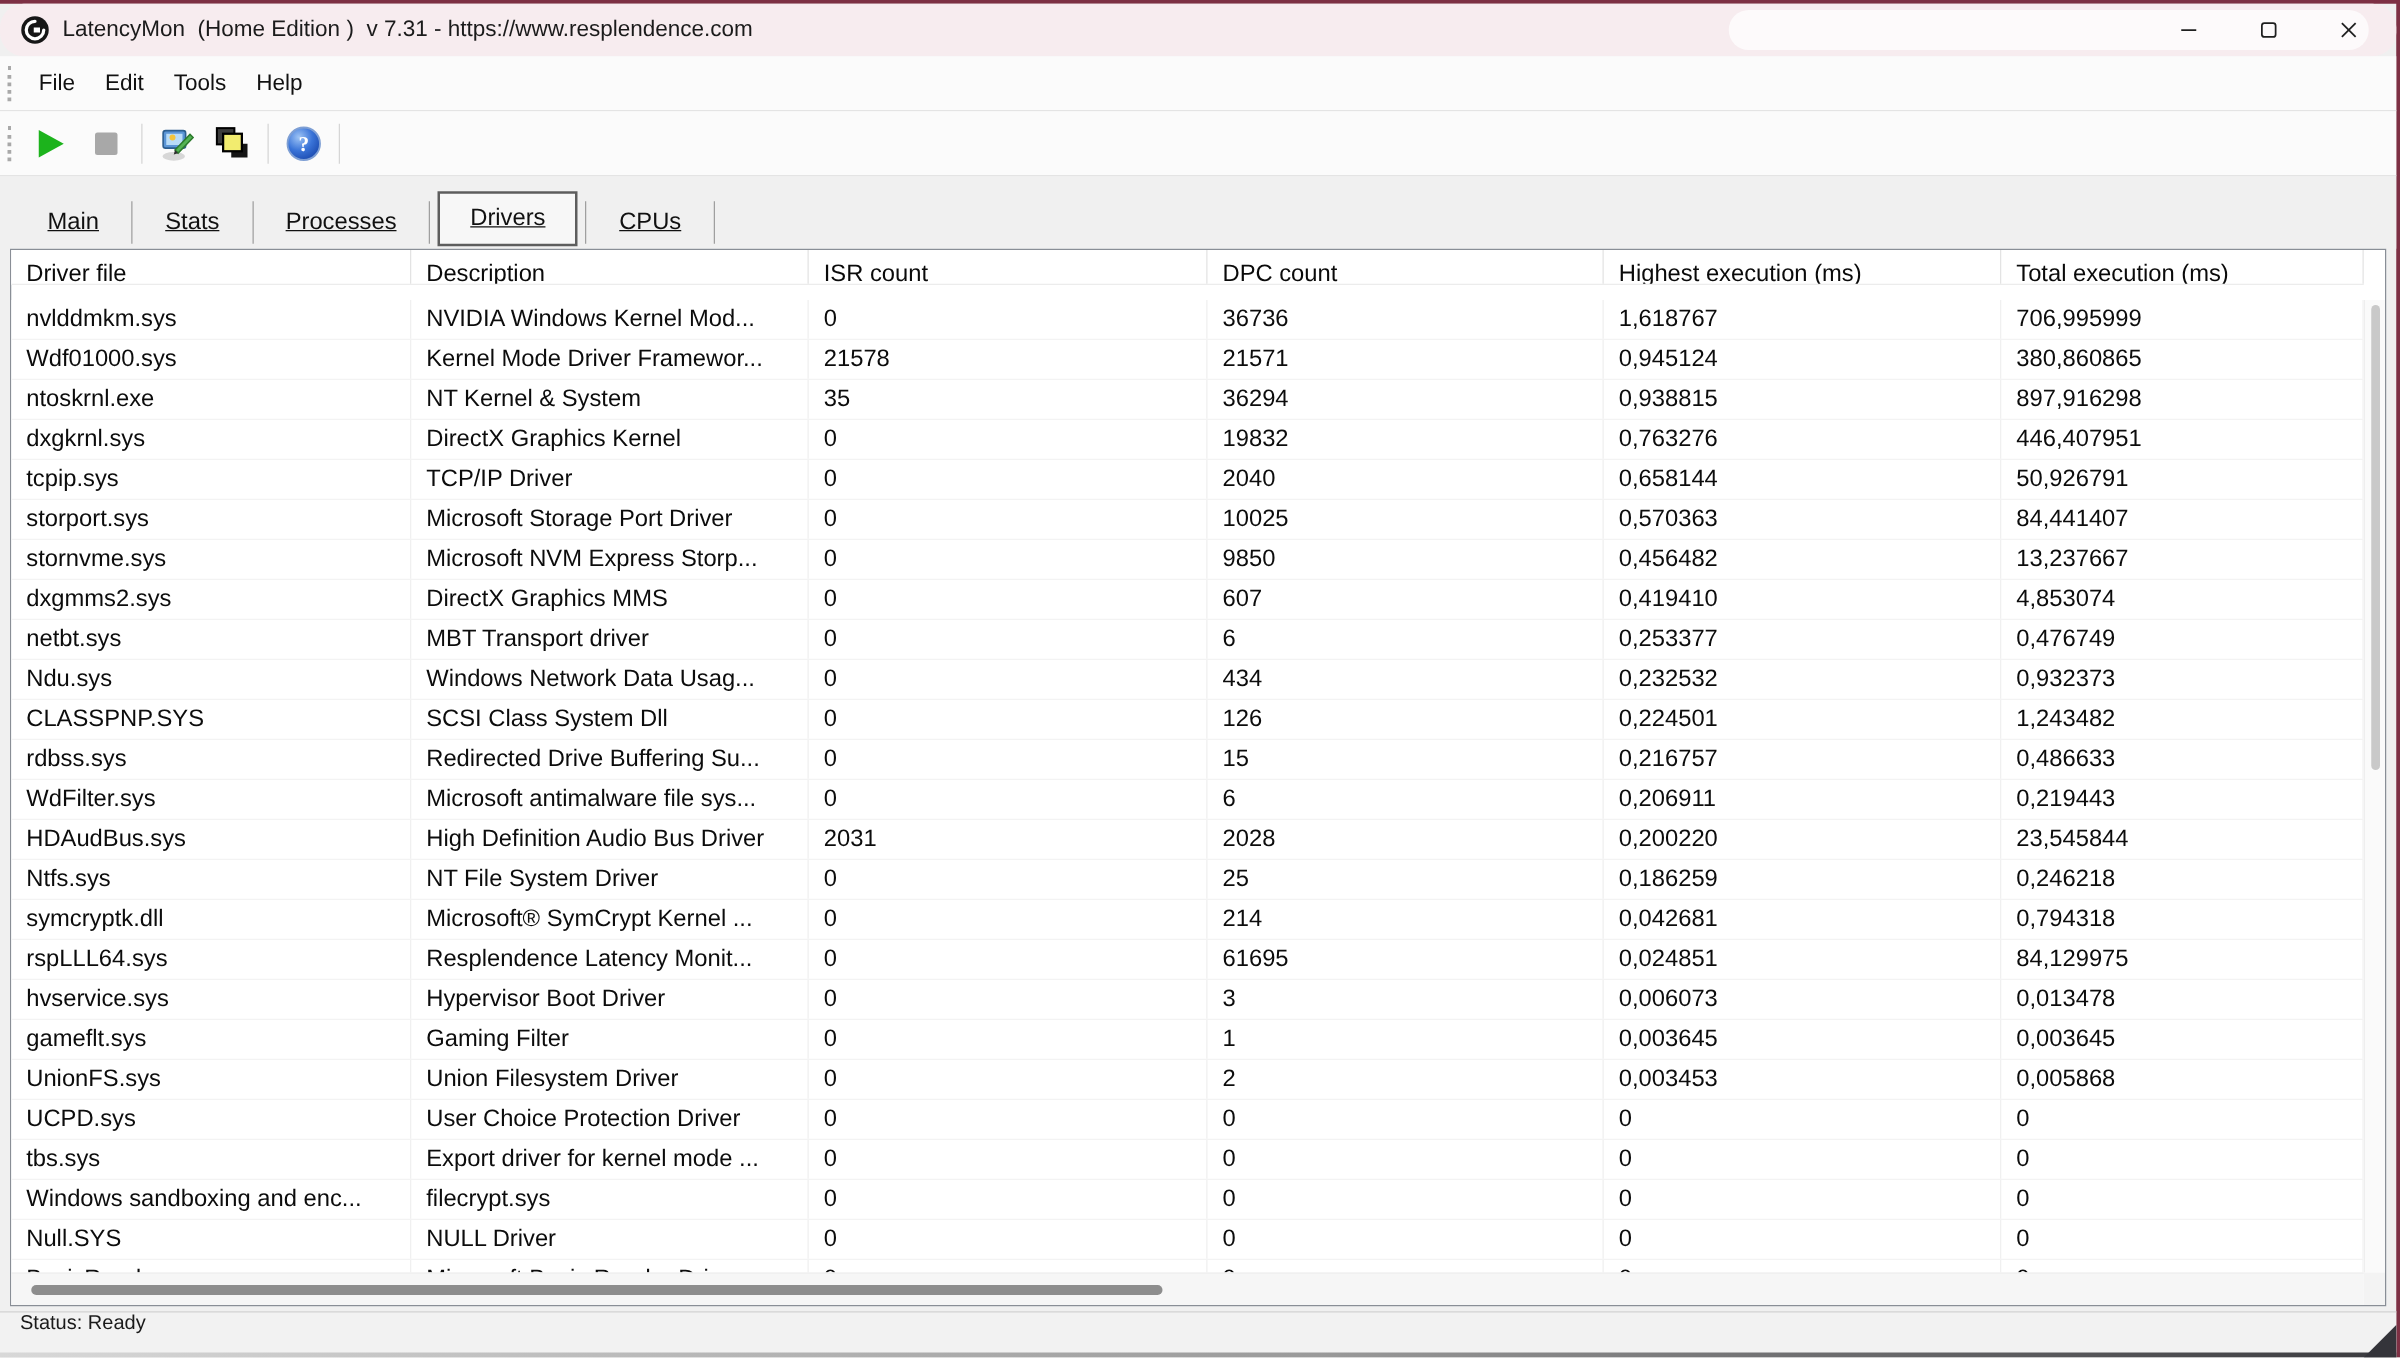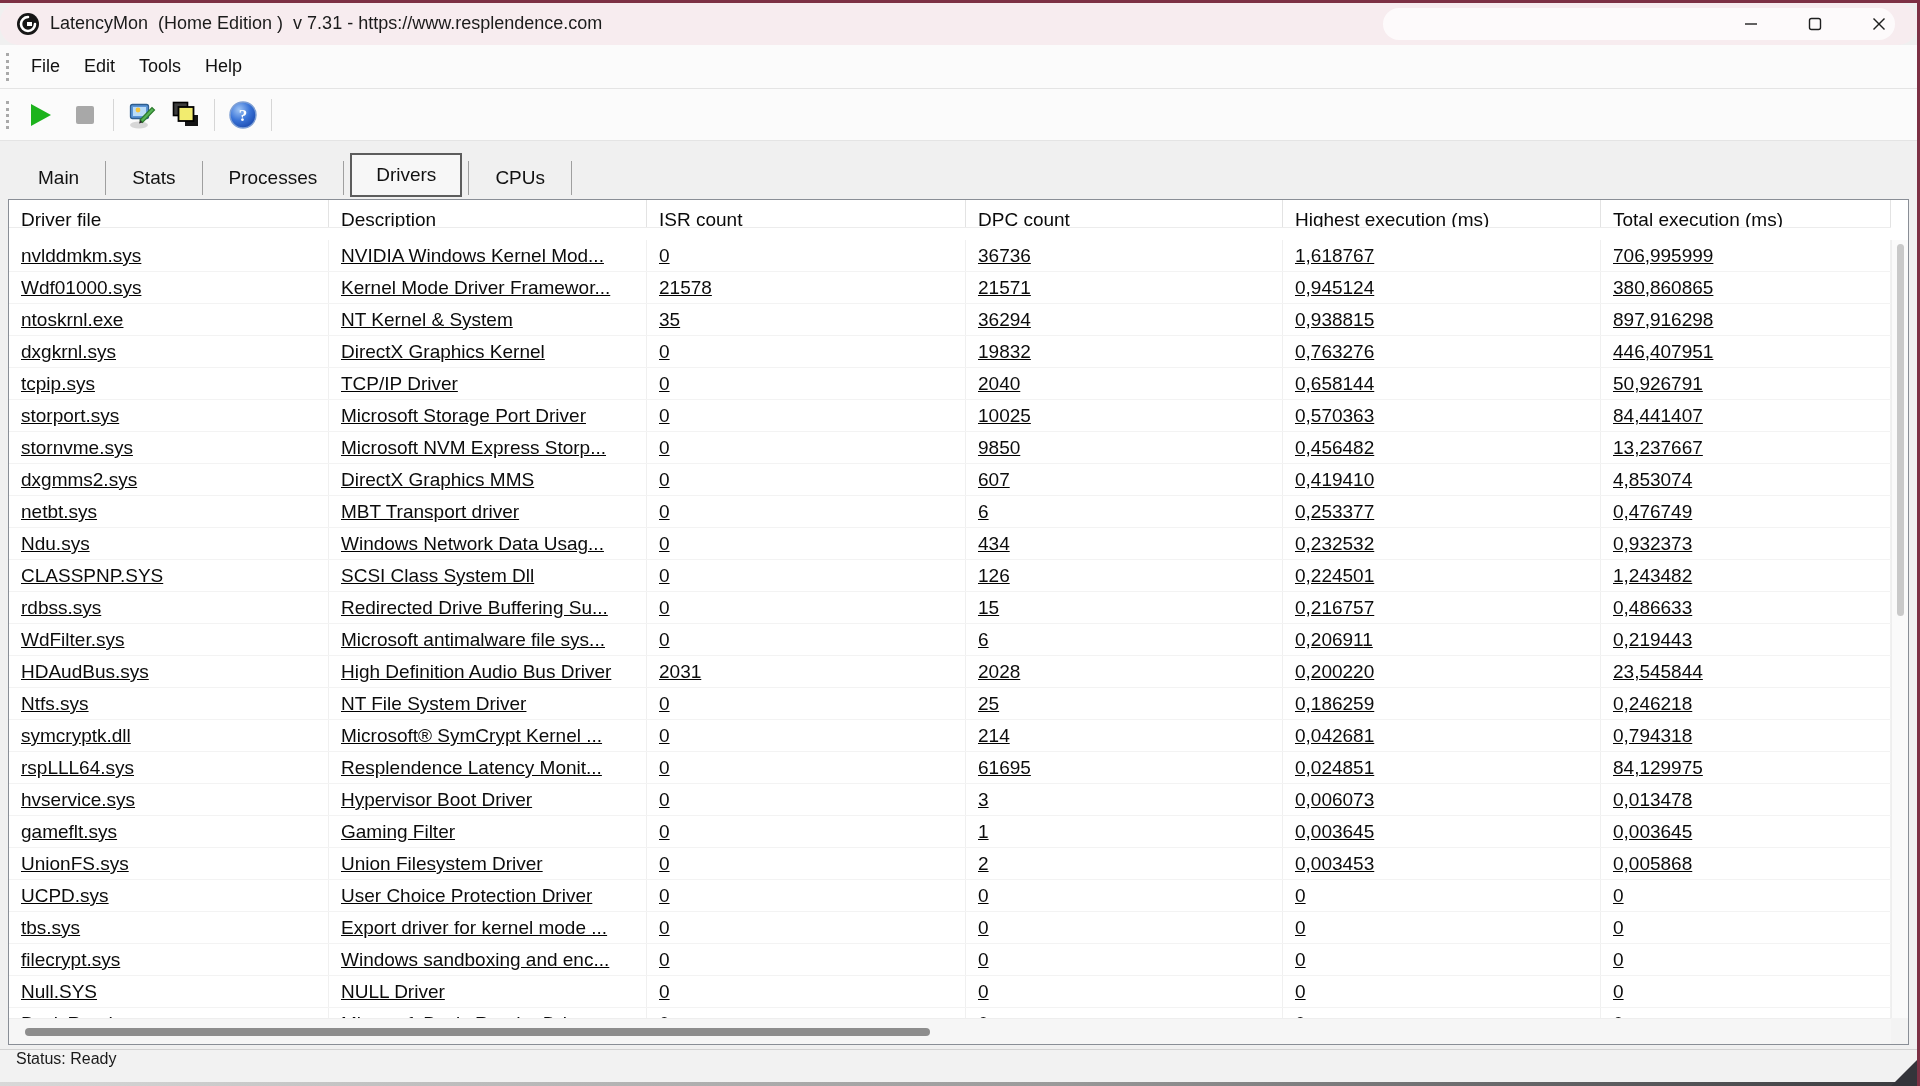--- a/index.html
+++ b/index.html
@@ -28,34 +28,34 @@
              border-bottom:1px solid #e4e4e4; display:flex; align-items:center; }
   .tb-btn { width:44px; height:42px; display:flex; align-items:center; justify-content:center; }
   .tb-sep { width:0; height:32px; border-left:1px solid #d6d6d6; margin:0 6px; }
   .icon-play { width:0; height:0; border-top:11px solid transparent; border-bottom:11px solid transparent;
                border-left:20px solid #1cb31c; }
   .icon-stop { width:18px; height:18px; background:#a8a8a8; border-radius:2px; }
 
   
   .tabstrip { position:absolute; top:138px; left:0; right:0; height:58px; background:#f0f0f0;
               display:flex; align-items:flex-end; padding:0 0 2px 12px; }
-  .tab { font-size:19px; color:#111; height:38px; line-height:38px; padding:0 26px; text-align:center; }
+  .tab { font-size:19px; color:#111; height:38px; line-height:38px; padding:0 26px; text-align:center;text-decoration:underline; }
   .tab-sep { width:0; height:34px; border-left:1px solid #9f9f9f; margin-bottom:2px; }
   .tab.active { border:2px solid #5d5d5d; background:#f7f7f7; height:44px; line-height:40px;
                 margin:0 6px; padding:0 24px; }
 
   
   .panel { position:absolute; top:196px; left:8px; right:8px; height:846px;
            background:#ffffff; border:1px solid #898e96; }
   .lv-header { position:absolute; top:0; left:0; right:17px; height:28px; background:#ffffff;
                display:grid; grid-template-columns:320px 318px 319px 317px 318px auto;
                border-bottom:1px solid #ececec; }
   .lv-header > div { line-height:40px; padding-left:12px; font-size:19px; color:#0a0a0a;
                      border-right:1px solid #e3e3e3; white-space:nowrap; overflow:hidden; }
-  .lv-body { position:absolute; top:40px; left:0; right:17px; bottom:26px; overflow:hidden;text-decoration:underline; }
+  .lv-body { position:absolute; top:40px; left:0; right:17px; bottom:26px; overflow:hidden; }
   .lv-row { display:grid; grid-template-columns:320px 318px 319px 317px 318px auto;
             height:32px; border-bottom:1px solid #f3f3f3; background:#fff; }
   .lv-row > div { line-height:31px; padding-left:12px; font-size:19px; color:#0c0c0c;
                   border-right:1px solid #f0f0f0; white-space:nowrap; overflow:hidden; }
   .lv-row.partial { height:13px; overflow:hidden; }
 
   
   .v-scroll { position:absolute; top:40px; right:0; width:17px; bottom:26px; background:#fafafa;
               border-left:1px solid #eeeeee; }
   .v-thumb { position:absolute; top:4px; left:5px; width:7px; height:372px; background:#c9c9c9; border-radius:4px; }
@@ -354,22 +354,22 @@
   </div>
         <div class="lv-row">
     <div>tbs.sys</div>
     <div>Export driver for kernel mode ...</div>
     <div>0</div>
     <div>0</div>
     <div>0</div>
     <div>0</div>
   </div>
         <div class="lv-row">
+    <div>Windows sandboxing and enc...</div>
     <div>filecrypt.sys</div>
-    <div>Windows sandboxing and enc...</div>
     <div>0</div>
     <div>0</div>
     <div>0</div>
     <div>0</div>
   </div>
         <div class="lv-row">
     <div>Null.SYS</div>
     <div>NULL Driver</div>
     <div>0</div>
     <div>0</div>

